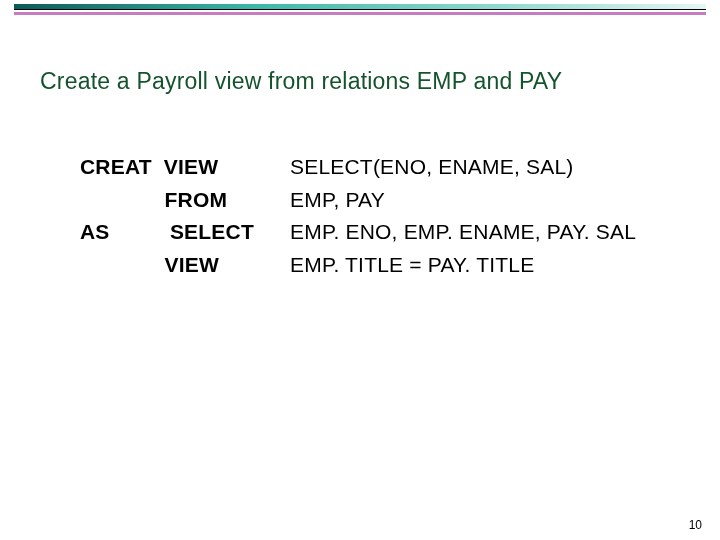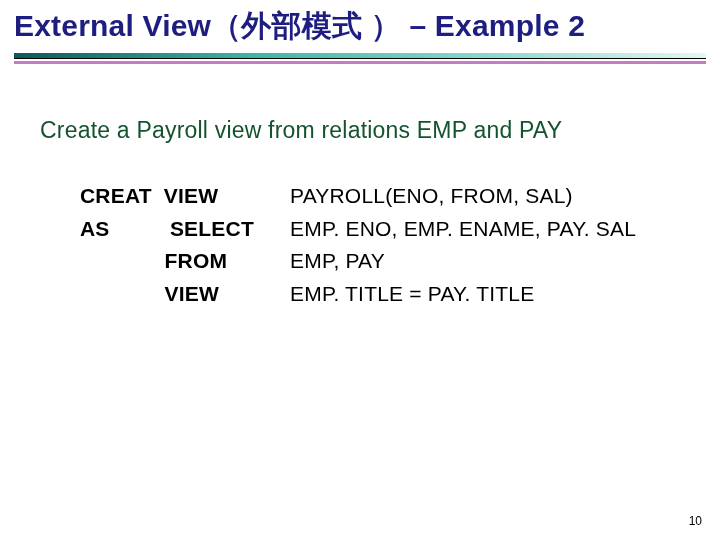--- a/index.html
+++ b/index.html
@@ -39,21 +39,21 @@
   }
   .body {
     padding: 52px 40px 0 40px;
   }
   .subtitle {
     font-size: 23px;
     color: #14532d;
     letter-spacing: 0.2px;
   }
   .sql-block {
-    margin-top: 36px;
+    margin-top: 56px;
     padding-left: 40px;
   }
   .sql-row {
     display: flex;
     font-size: 21px;
     color: #000;
     line-height: 1.55;
     letter-spacing: 0.2px;
   }
   .kw-col {
@@ -71,42 +71,41 @@
     bottom: 12px;
     font-size: 12px;
     color: #000000;
   }
 </style>
 </head>
 <body>
 
 <div class="slide">
 
-  <div class="title">External View（外部模式 ） – Example 2</div>
 
   <div class="divider">
     <div class="bar1"></div>
     <div class="bar2"></div>
   </div>
 
   <div class="body">
     <div class="subtitle">Create a Payroll view from relations EMP and PAY</div>
 
     <div class="sql-block">
       <div class="sql-row">
         <div class="kw-col">CREAT  VIEW</div>
-        <div class="arg-col">PAYROLL(ENO, FROM, SAL)</div>
+        <div class="arg-col">SELECT(ENO, ENAME, SAL)</div>
+      </div>
+      <div class="sql-row">
+        <div class="kw-col">              FROM</div>
+        <div class="arg-col">EMP, PAY</div>
       </div>
       <div class="sql-row">
         <div class="kw-col">AS          SELECT</div>
         <div class="arg-col">EMP. ENO, EMP. ENAME, PAY. SAL</div>
-      </div>
-      <div class="sql-row">
-        <div class="kw-col">              FROM</div>
-        <div class="arg-col">EMP, PAY</div>
       </div>
       <div class="sql-row">
         <div class="kw-col">              VIEW</div>
         <div class="arg-col">EMP. TITLE = PAY. TITLE</div>
       </div>
     </div>
   </div>
 
   <div class="page-num">10</div>
 </div>

